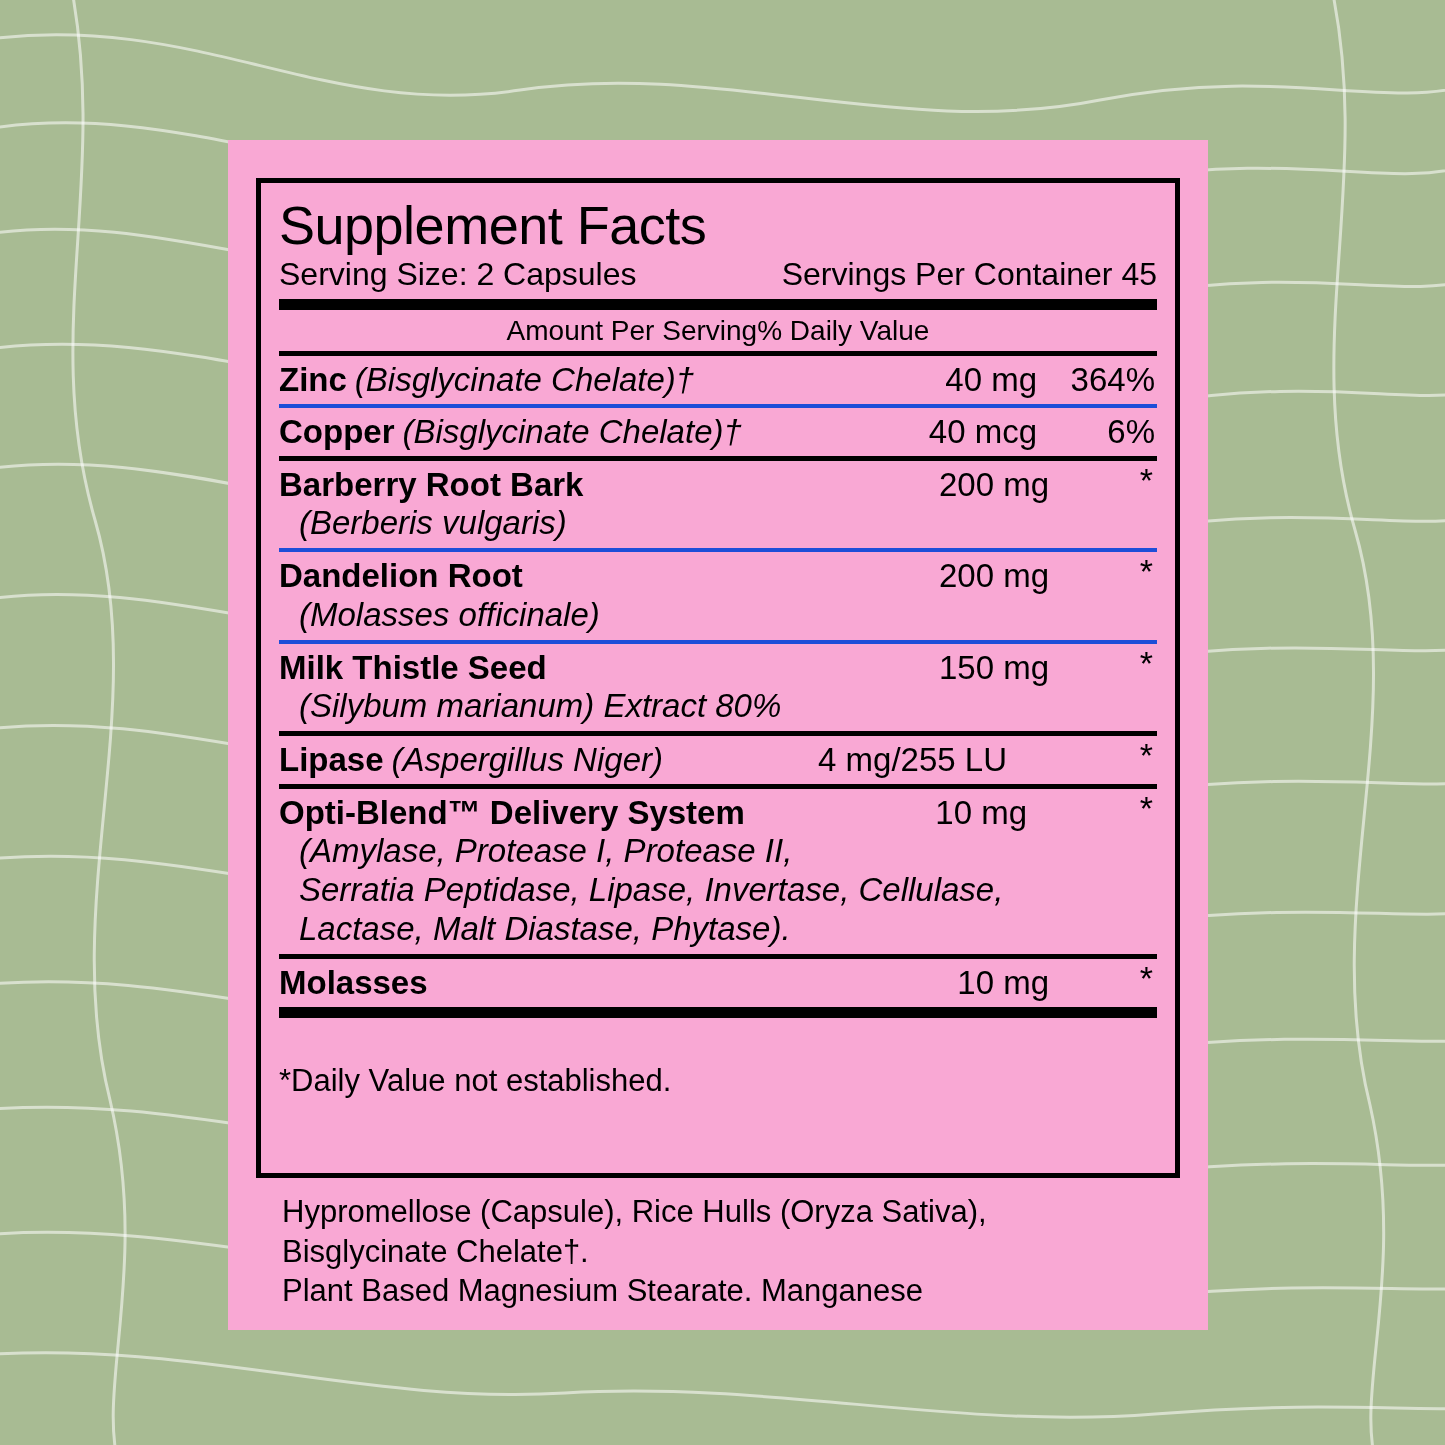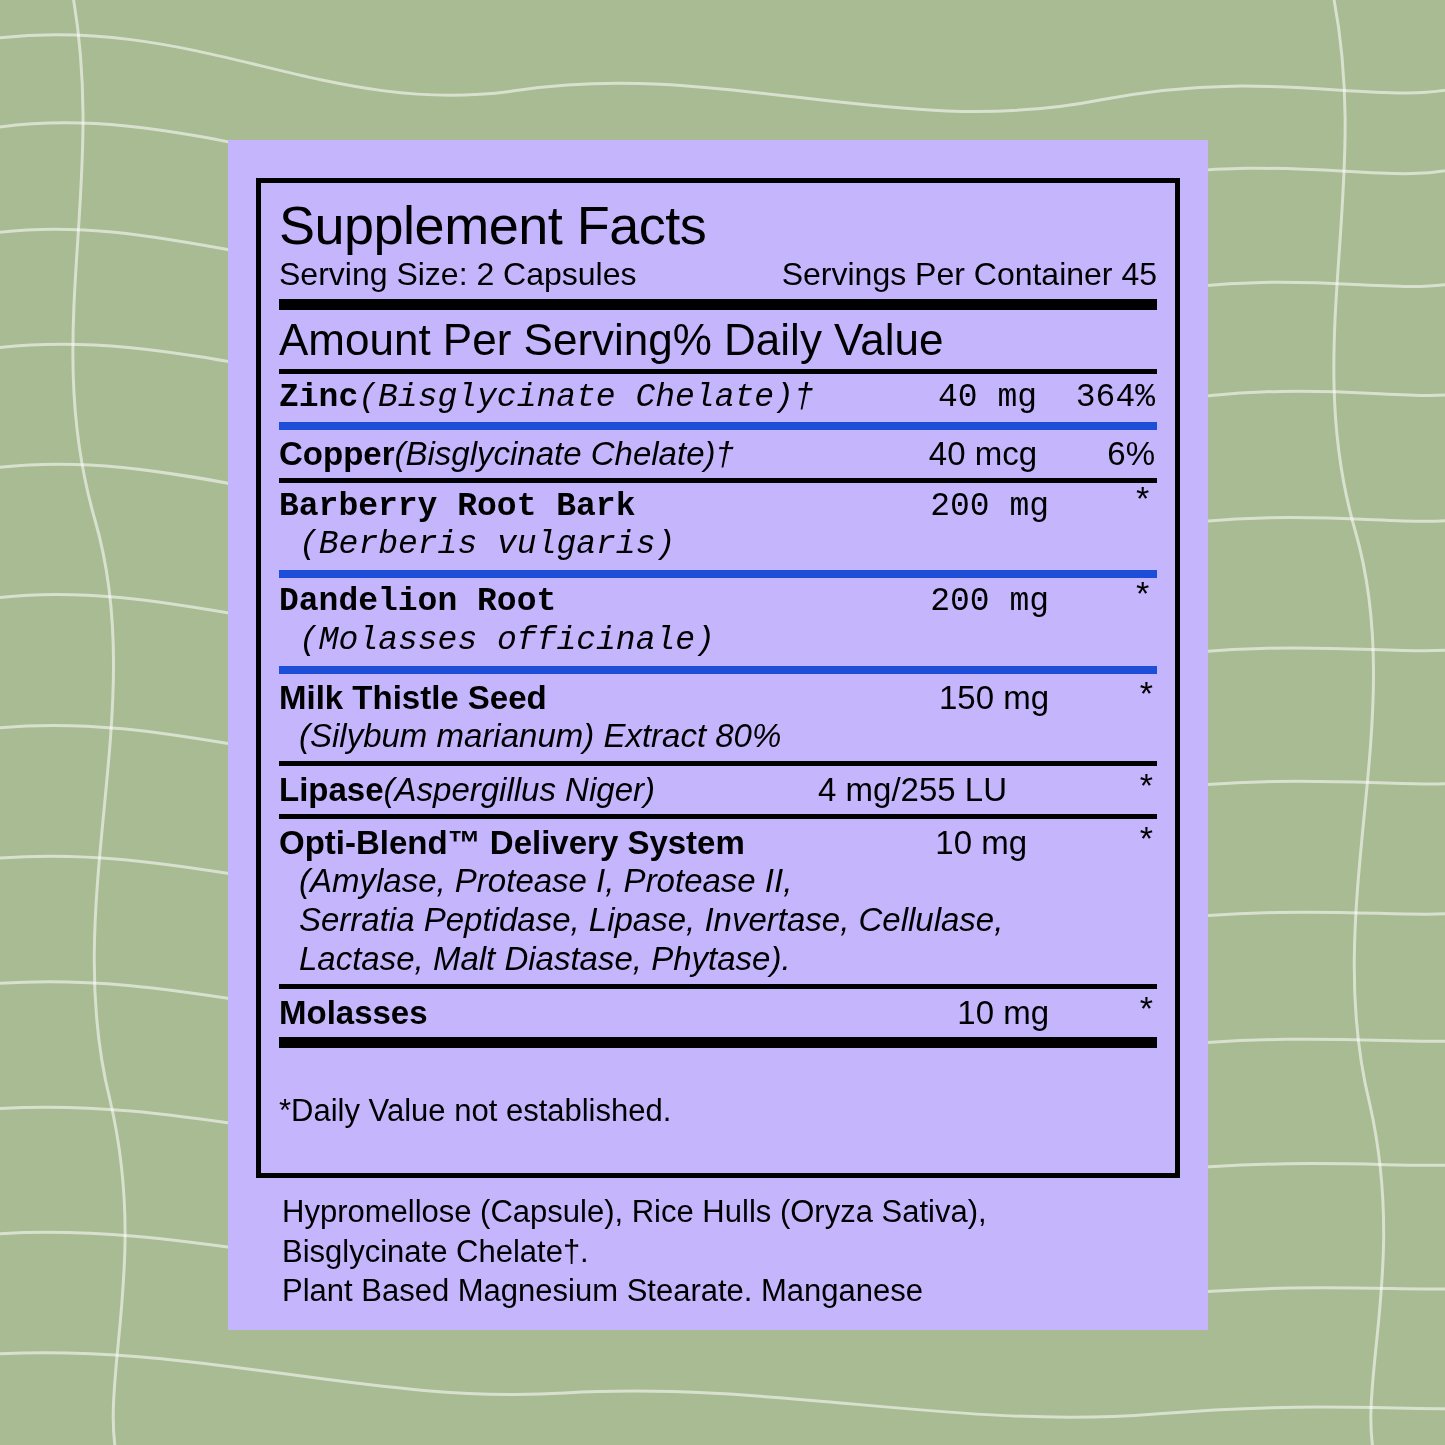--- a/index.html
+++ b/index.html
@@ -19,21 +19,21 @@
     inset: 0;
     width: 1445px;
     height: 1445px;
   }
   .card {
     position: absolute;
     left: 228px;
     top: 140px;
     width: 980px;
     height: 1190px;
-    background: #c4b5fd;
+    background: #f9a8d4;
     box-sizing: border-box;
     padding: 0;
   }
   .facts-box {
     position: absolute;
     left: 28px;
     top: 38px;
     width: 924px;
     height: 1000px;
     border: 5px solid #000;
@@ -49,29 +49,29 @@
     line-height: 1.05;
   }
   .serving-row {
     display: flex;
     justify-content: space-between;
     align-items: baseline;
     font-size: 32px;
     color: #000;
     padding-bottom: 6px;
   }
-  .rule-thin { border-bottom: 8px solid #1d4ed8; font-family: Liberation Mono, monospace; }
+  .rule-thin { border-bottom: 4px solid #1d4ed8; }
   .rule-med { border-bottom: 5px solid #000; }
   .rule-thick { border-bottom: 11px solid #000; }
 
   .amount-row {
     display: flex;
-    justify-content: flex-start;
+    justify-content: center;
     align-items: baseline;
-    font-size: 44px;
+    font-size: 28px;
     color: #000;
     padding: 5px 0 4px 0;
   }
   .ing {
     position: relative;
     padding: 5px 0 5px 0;
     color: #000;
   }
   .ing-line {
     display: flex;
@@ -79,21 +79,21 @@
     font-size: 33px;
     line-height: 1.16;
   }
   .ing-name {
     font-weight: bold;
     white-space: nowrap;
   }
   .ing-latin {
     font-style: italic;
     font-weight: normal;
-    margin-left: 0;
+    margin-left: 8px;
     white-space: nowrap;
   }
   .ing-sub {
     font-style: italic;
     font-size: 33px;
     line-height: 1.18;
     padding-left: 20px;
   }
   .amt {
     position: absolute;

